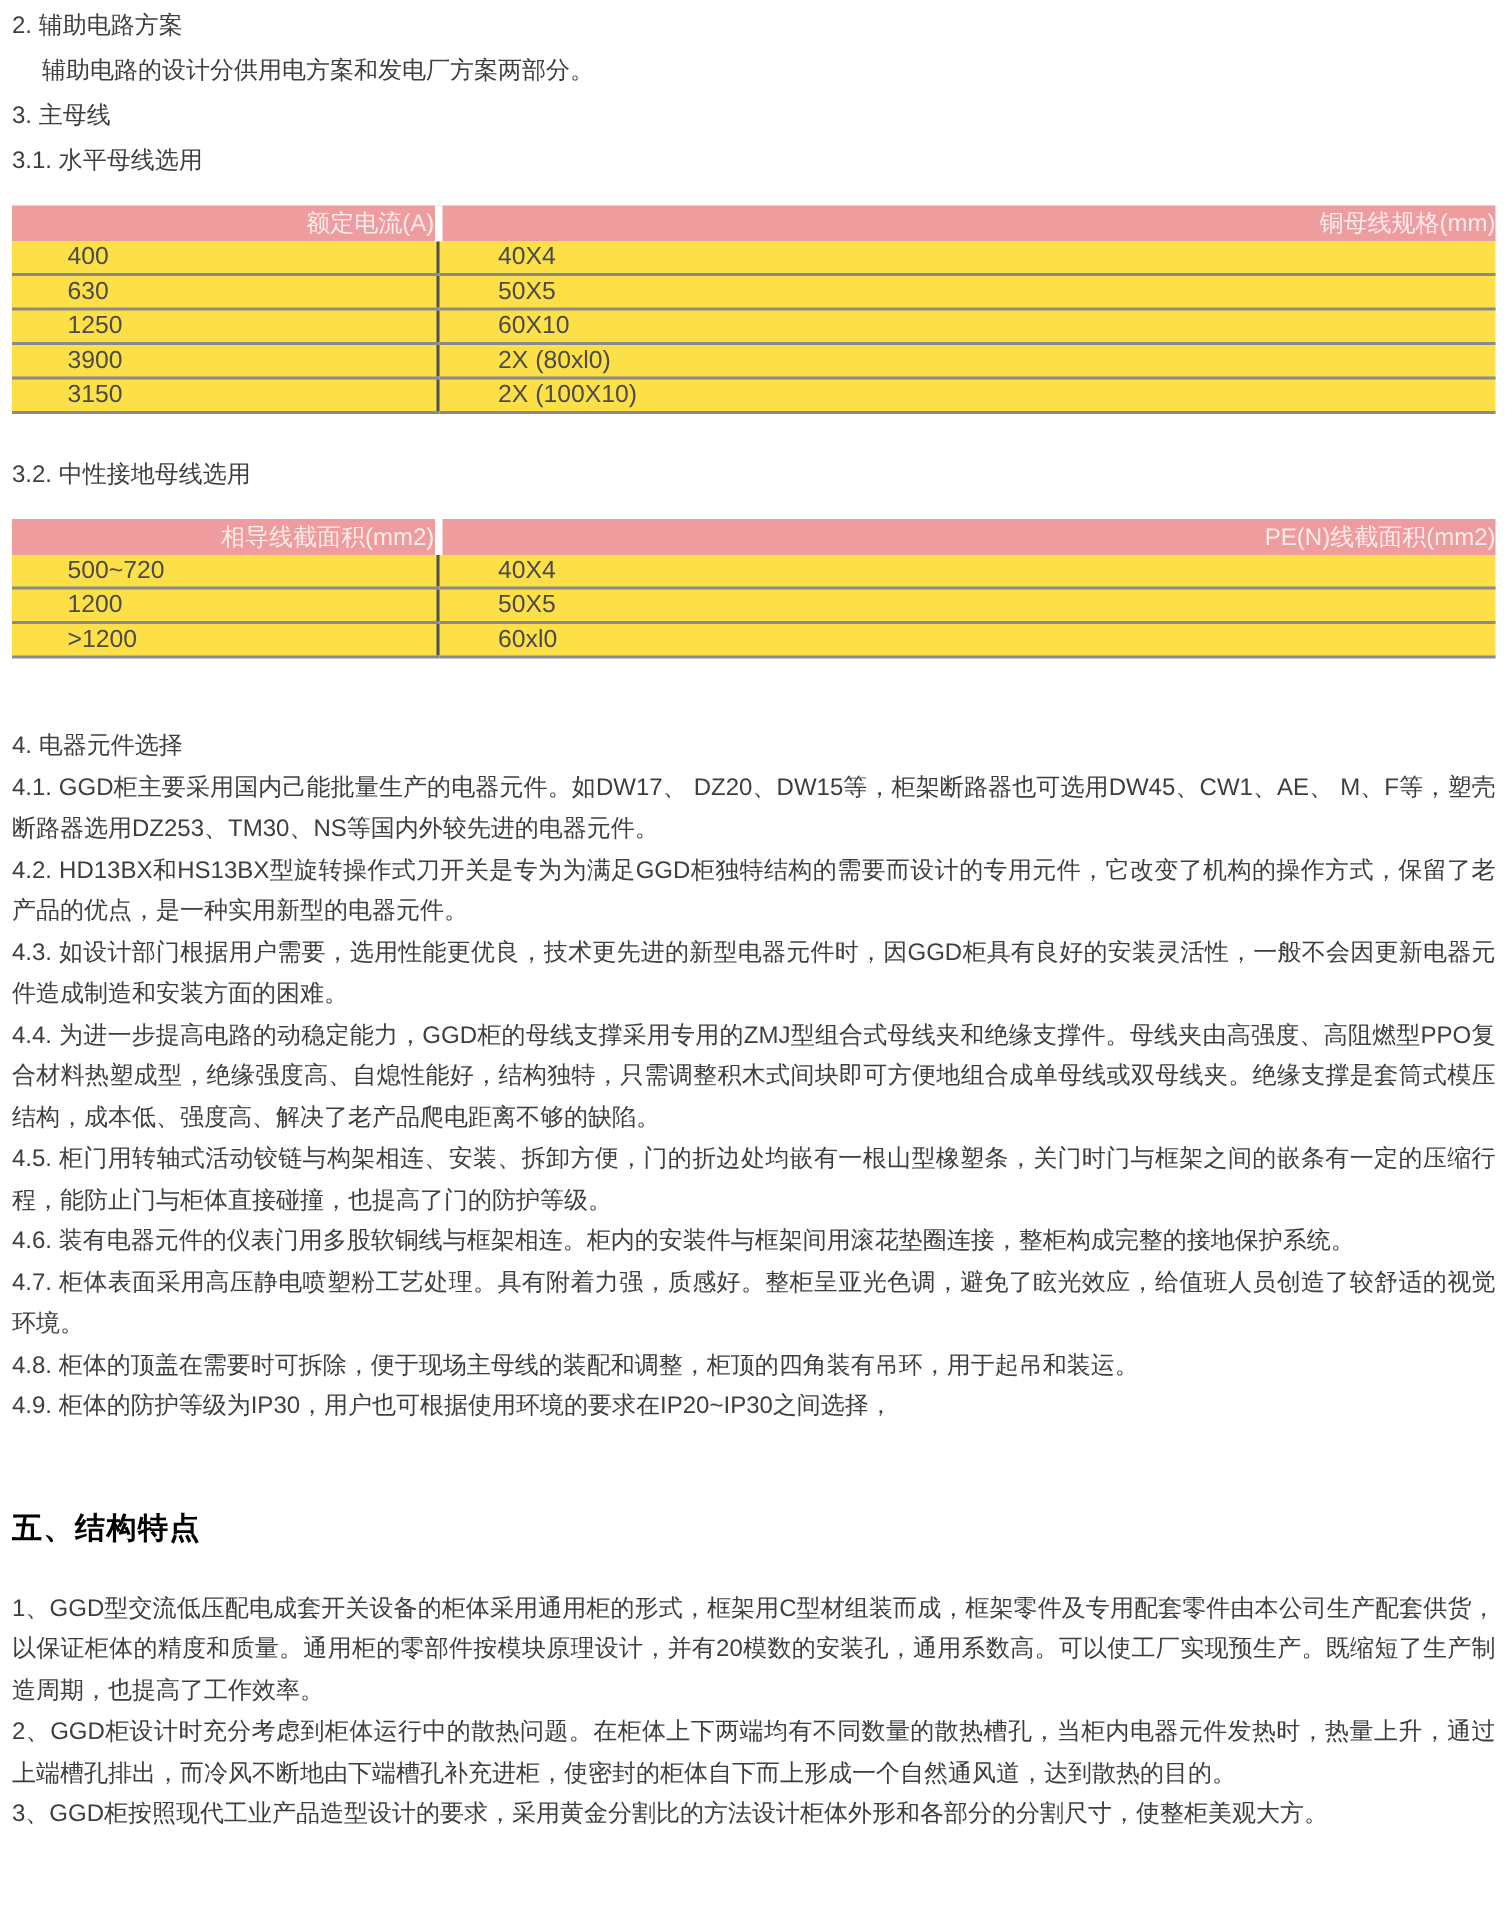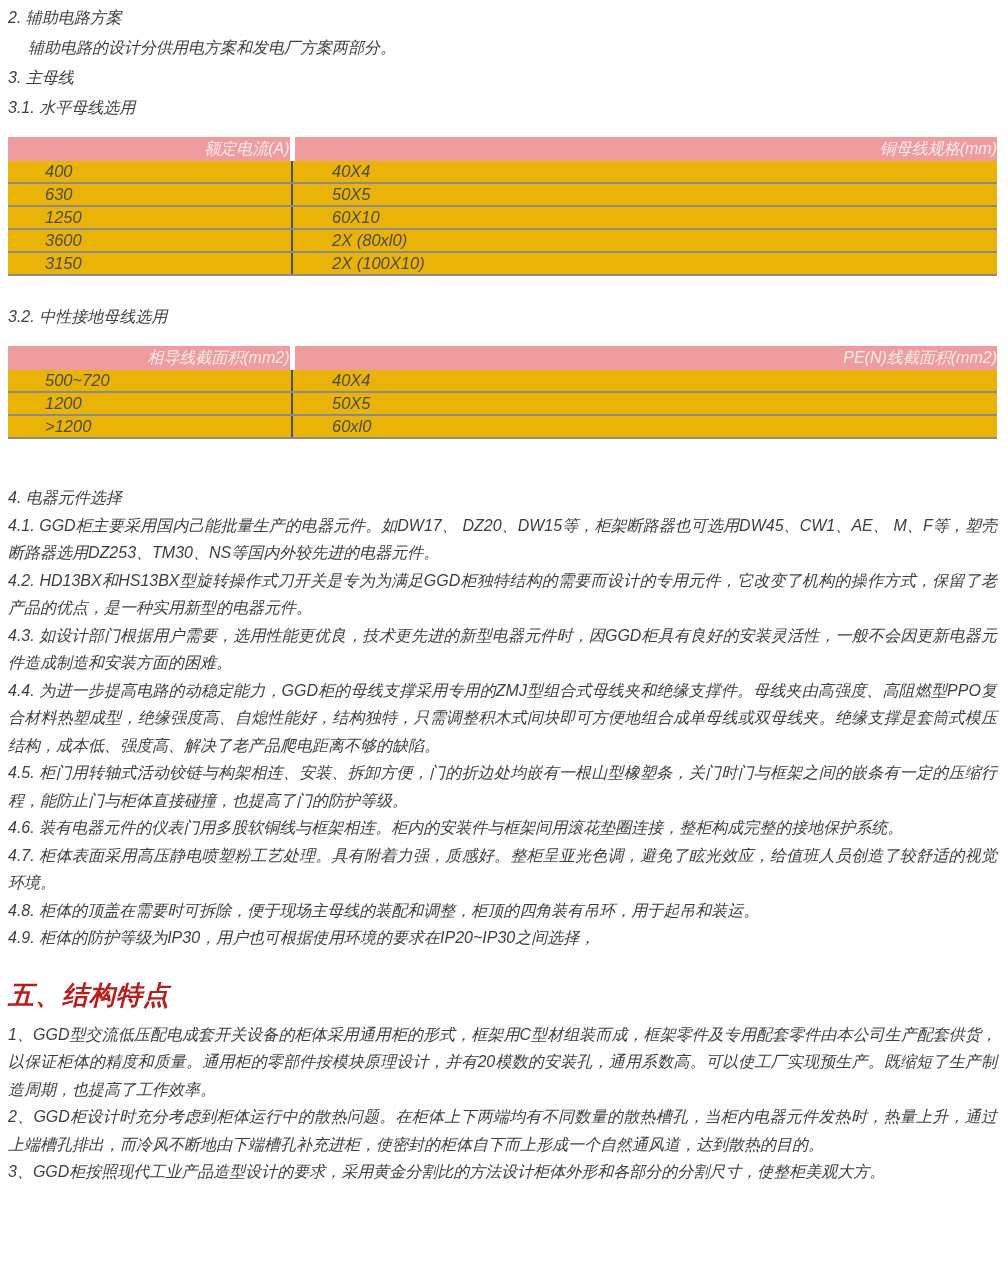--- a/index.html
+++ b/index.html
@@ -9,47 +9,47 @@
     --col-line:#4f4f4f;
     --ink:#3e3e3e;
   }
   *{box-sizing:border-box;}
   html,body{margin:0;padding:0;}
   body{
     width:1008px;height:1279px;overflow:hidden;background:#ffffff;
     font-family:"Liberation Sans","DejaVu Sans",sans-serif;
     color:var(--ink);
   }
-  .page{width:1008px;height:1191px;padding:3px 11px 0 8px;font-style:italic;}
+  .page{width:1008px;height:1191px;padding:3px 11px 0 8px;}
   .line{font-size:16px;line-height:30px;text-align:left;}
   .indent{padding-left:20px;}
   .mt26{margin-top:26px;}
 
   table.spec{
     width:989px;border-collapse:collapse;table-layout:fixed;margin-top:14px;
   }
   col.c1{width:284px;}
   table.spec thead th{
     background:var(--header-bg);color:var(--header-fg);
     font-weight:normal;text-align:right;font-size:16px;
     height:24px;padding:1px 0 1px 40px;
   }
   table.spec thead th + th{border-left:5px solid #ffffff;padding-left:41px;}
   table.spec tbody td{
     font-size:16.5px;color:#4b4b4b;height:21px;
     border-bottom:2px solid var(--row-line);
-    padding:1px 0 1px 37px;background:#eab308;
+    padding:1px 0 1px 37px;background:#fde047;
   }
   table.spec tbody td + td{border-left:2px solid var(--col-line);padding-left:39px;margin-left:42px;}
 
   .flow{font-size:16px;line-height:27.5px;text-align:justify;}
   .flow .para{margin:0;}
   #sec4-items{margin-top:45px;}
-  .h5{margin-top:28px;font-size:26px;font-weight:bold;line-height:30px;letter-spacing:1px;color:#b91c1c;}
-  #sec5-items{margin-top:11px;}
+  .h5{margin-top:52px;font-size:20px;font-weight:bold;line-height:30px;letter-spacing:1px;color:#000000;}
+  #sec5-items{margin-top:25px;}
 </style>
 </head>
 <body>
 
 <div class="page">
 
   <div class="line">2. 辅助电路方案</div>
   <div class="line indent">辅助电路的设计分供用电方案和发电厂方案两部分。</div>
 
   <div class="line">3. 主母线</div>
@@ -74,21 +74,21 @@
         </tr>
         <tr>
           <td>630</td>
           <td>50X5</td>
         </tr>
         <tr>
           <td>1250</td>
           <td>60X10</td>
         </tr>
         <tr>
-          <td>3600</td>
+          <td>3900</td>
           <td>2X (80xl0)</td>
         </tr>
         <tr>
           <td>3150</td>
           <td>2X (100X10)</td>
         </tr>
       </tbody>
   </table>
 
   <div class="line mt26">3.2. 中性接地母线选用</div>

